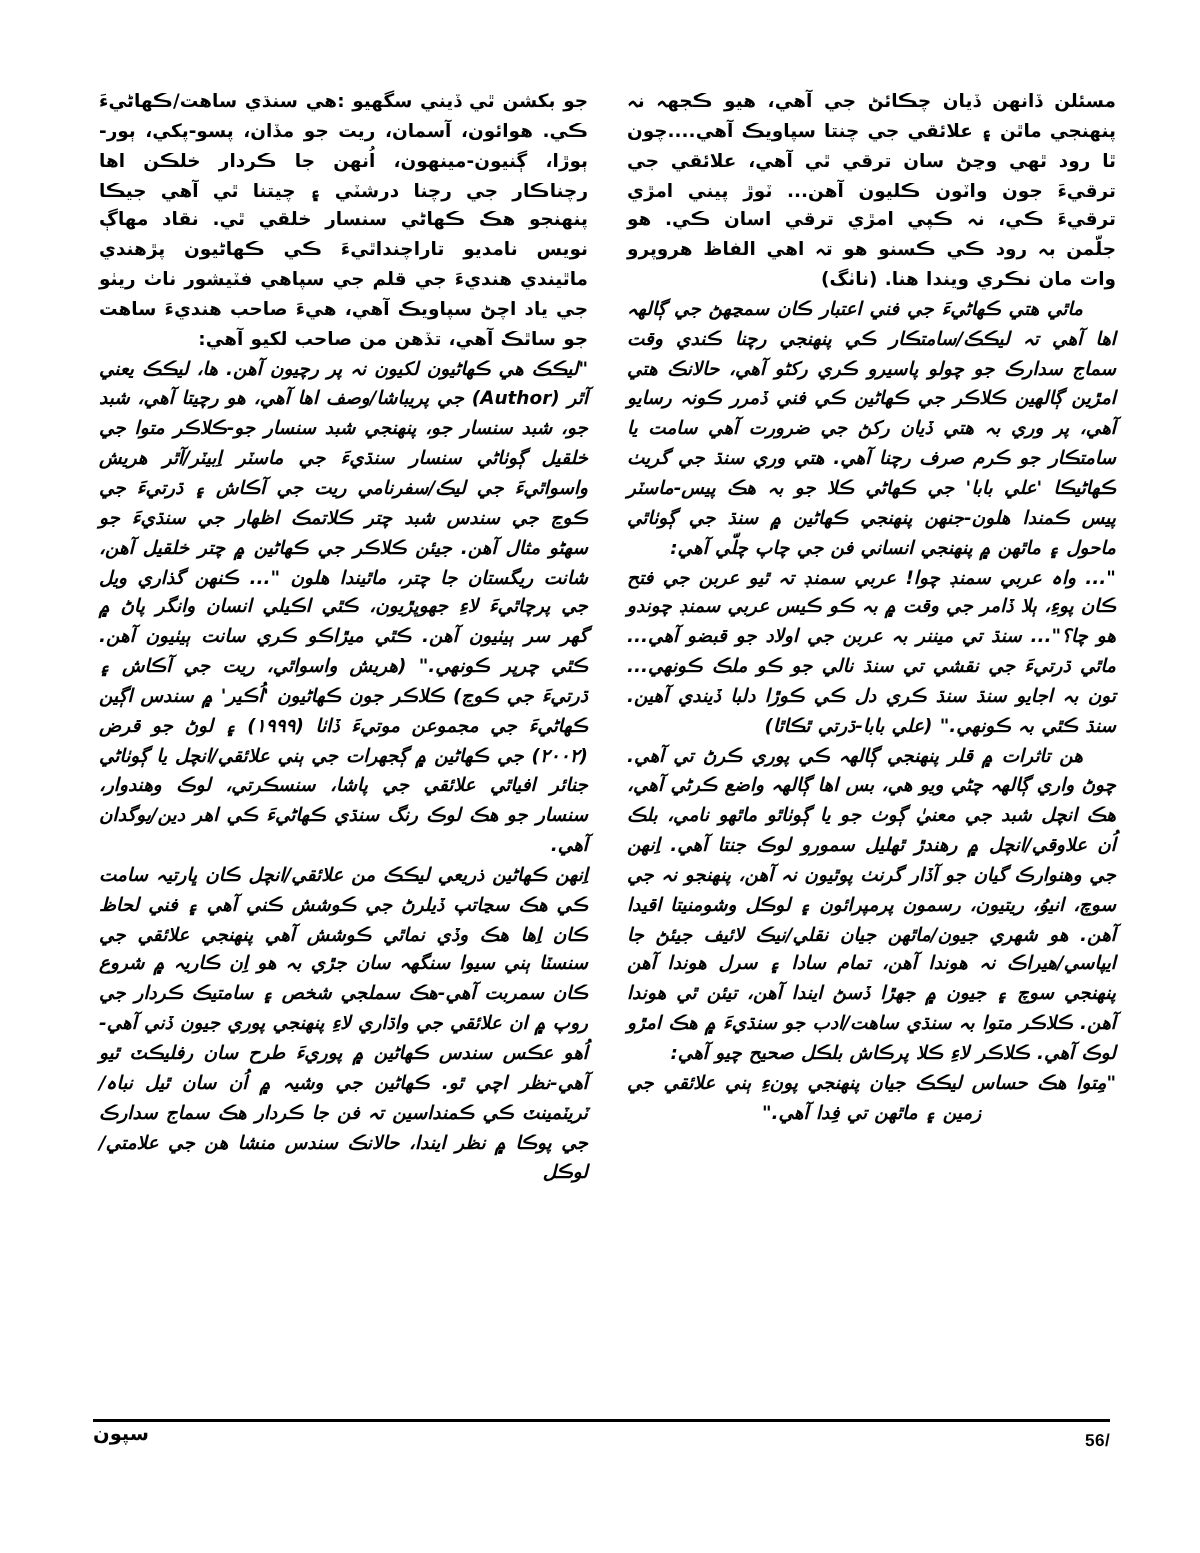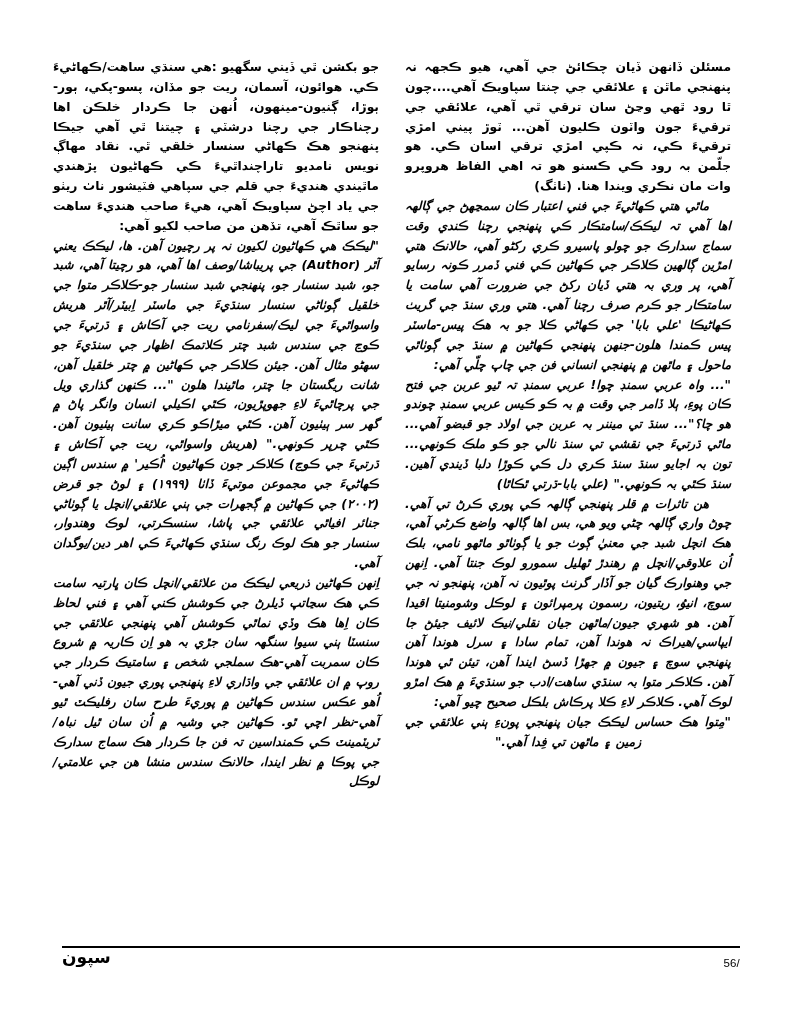--- a/index.html
+++ b/index.html
@@ -15,21 +15,21 @@
     background: #ffffff;
     margin: 0 auto;
     overflow: hidden;
     font-family: "DejaVu Sans", "Liberation Sans", sans-serif;
   }
 
   
   .columns {
     position: absolute;
     top: 58px;
-    left: 53px;
+    left: 66px;
     width: 678px;
     height: 862px;
     display: flex;
     flex-direction: row-reverse;   
     justify-content: space-between;
     align-items: flex-start;
   }
 
   .col {
     width: 326px;
@@ -90,29 +90,29 @@
     display: flex;
     flex-direction: row;
     justify-content: space-between;
     align-items: baseline;
   }
 
   #page-number {
     direction: ltr;
     font-family: "Liberation Sans", "DejaVu Sans", sans-serif;
     font-size: 11.5px;
-    font-weight: normal;
+    font-weight: bold;
     color: #000000;
     letter-spacing: 0.2px;
   }
 
   #journal-name {
     direction: rtl;
     font-family: "DejaVu Sans", "Liberation Sans", sans-serif;
-    font-size: 17px;
+    font-size: 13px;
     font-weight: bold;
     color: #000000;
     line-height: 20px;
     position: relative;
     top: -4px;
   }
 </style>
 </head>
 <body>
 

